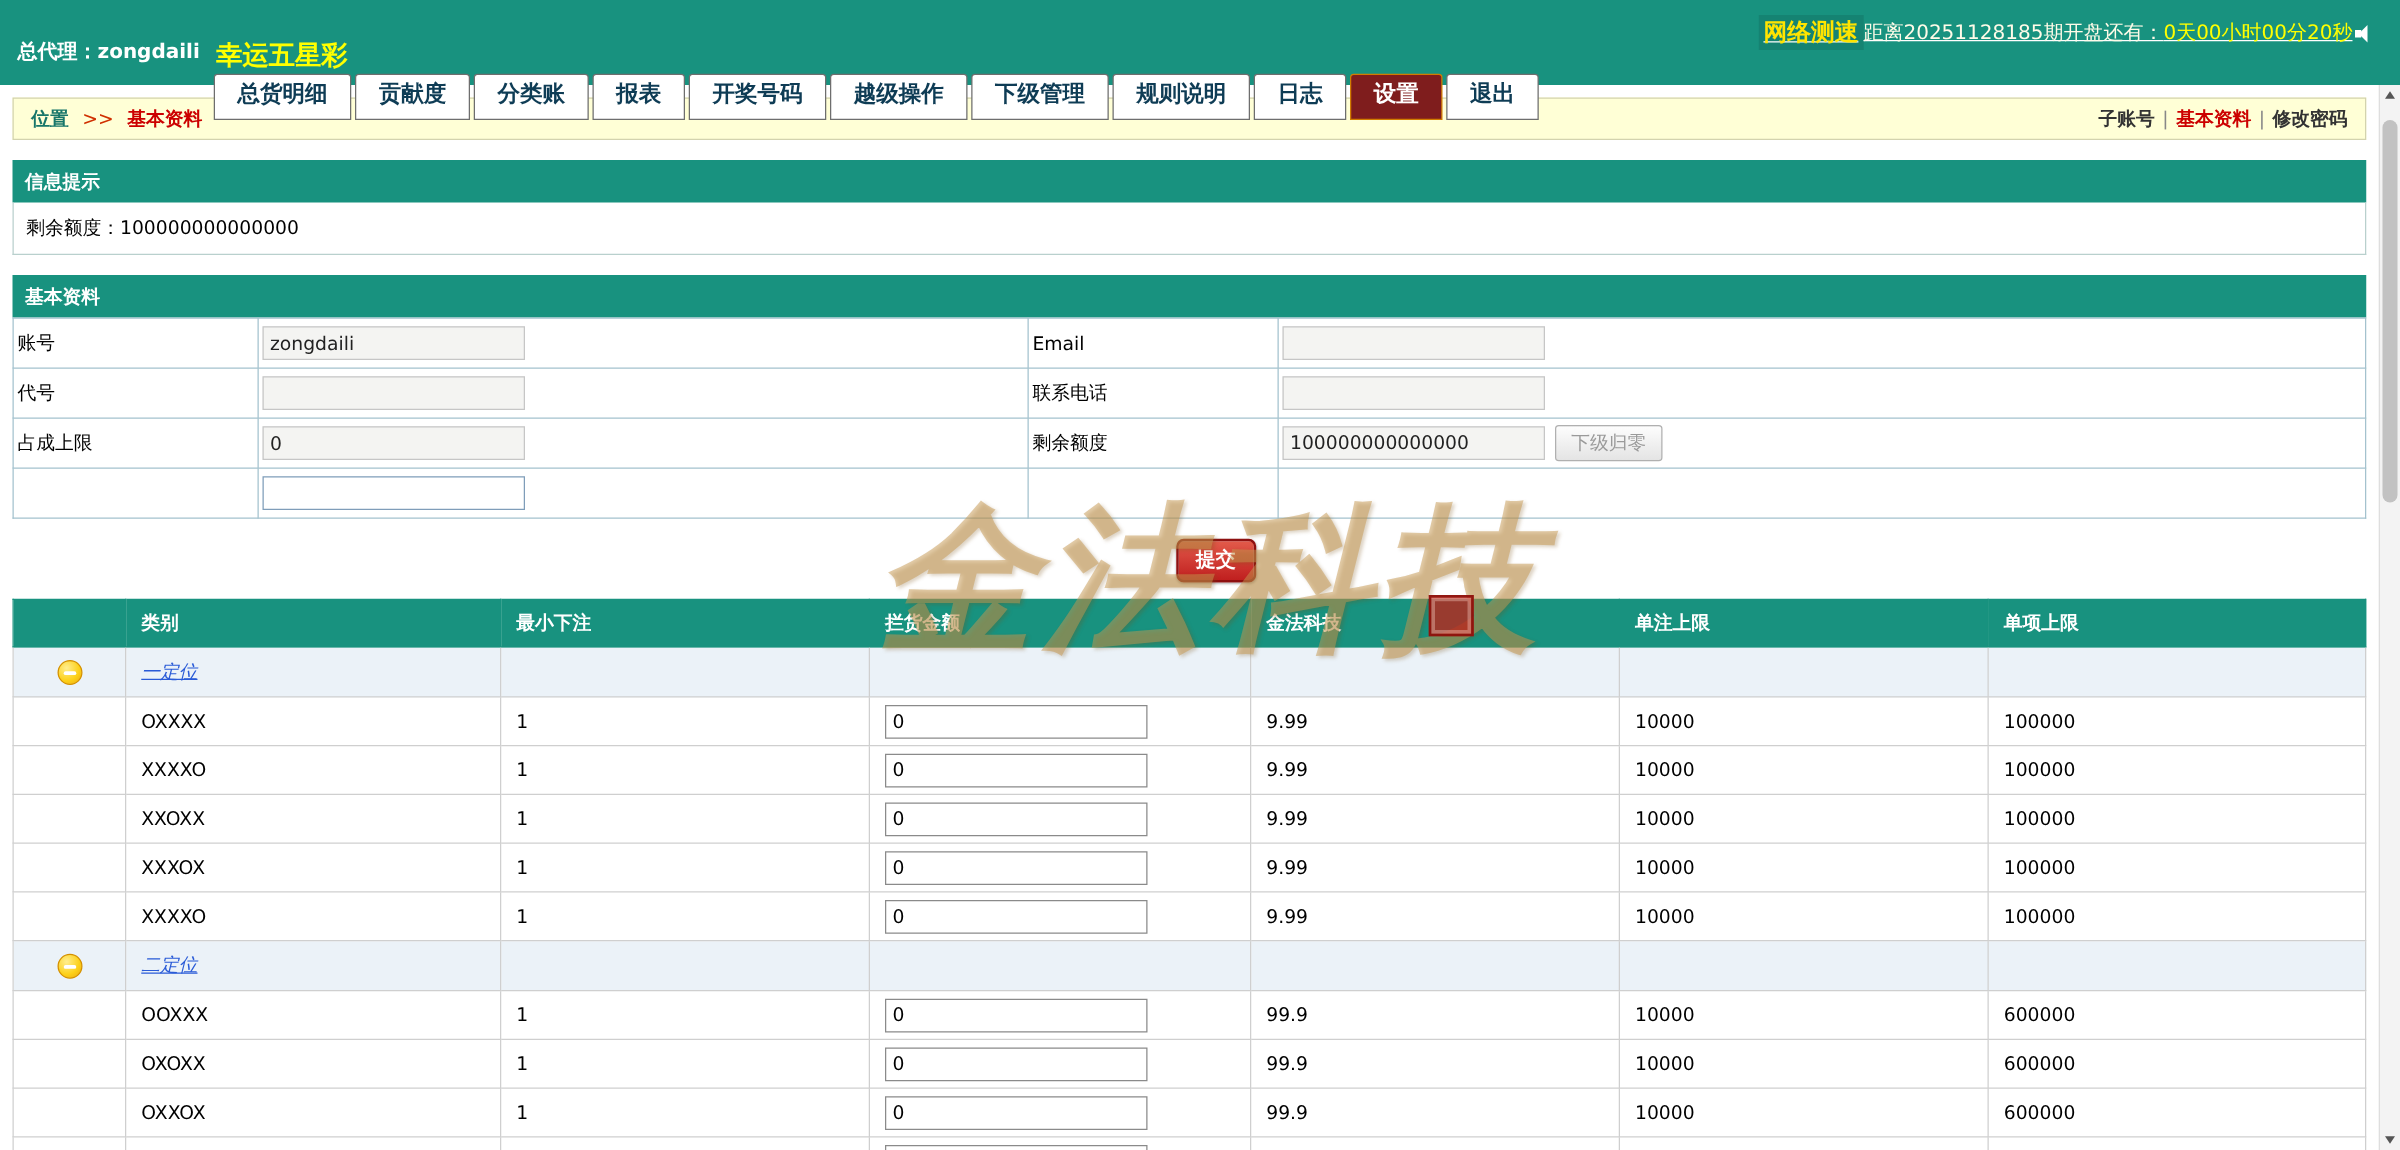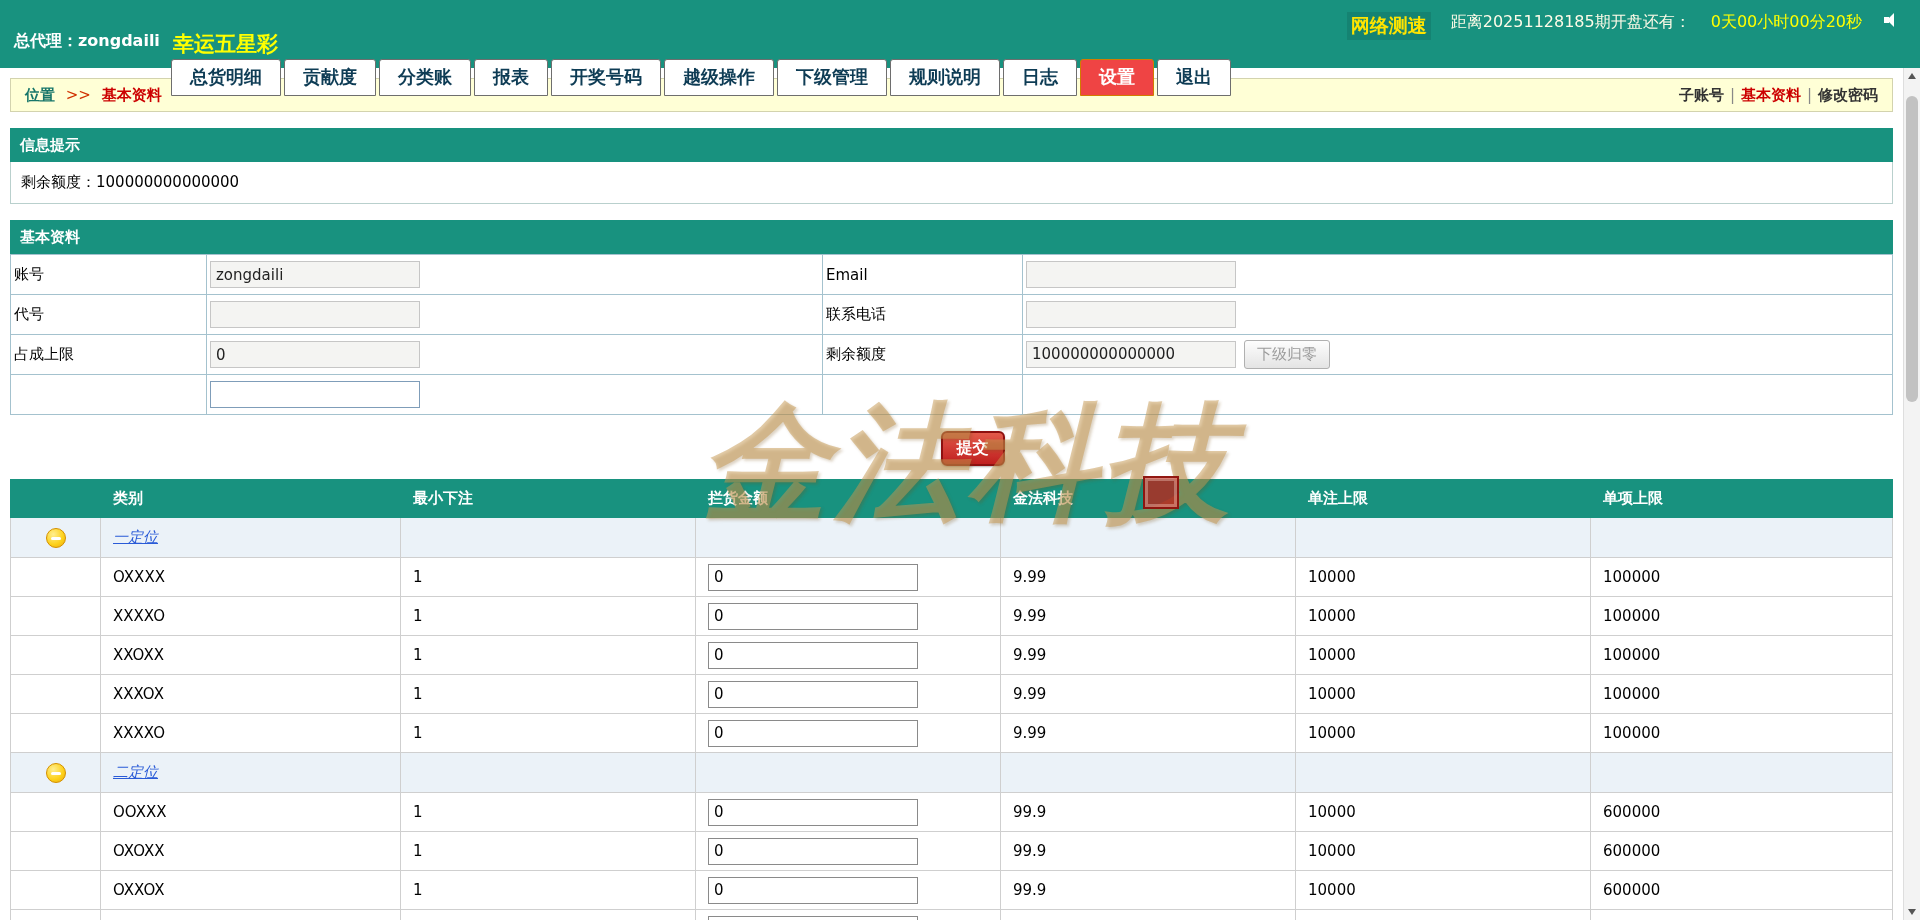--- a/index.html
+++ b/index.html
@@ -12,24 +12,24 @@
 
   
   .header { position:relative; height:68px; background:#18927F; }
   .agent-label { position:absolute; left:14px; bottom:16px; color:#fff; font-weight:bold; font-size:16px; }
   .header-main { position:absolute; left:171px; top:0; height:100%; display:flex; flex-direction:column;margin-top:26px; }
   .app-title { color:#FFFF00; font-weight:bold; font-size:21px; padding:4px 0 1px 2px; }
   .nav { display:flex; gap:3px; align-items:flex-end; flex:1; }
   .nav-btn {
     height:37px; padding:0 18px; background:#fff; border:1px solid #6e6e6e;
     border-radius:3px 3px 0 0; font-weight:bold; font-size:18px; color:#0e3c55;
-    cursor:pointer; font-family:Liberation Serif, serif; line-height:35px;
-  }
-  .nav-btn.active { background:#ef4444; border-color:#d27c00; color:#fff; }
-  .header-right { position:absolute; right:20px; top:12px; display:flex; align-items:flex-start; gap:20px; color:#fff; font-size:16px; }
+    cursor:pointer; font-family:Liberation Mono, monospace; line-height:35px;
+  }
+  .nav-btn.active { background:#7f1d1d; border-color:#d27c00; color:#fff; }
+  .header-right { position:absolute; right:20px; top:12px; display:flex; align-items:center; gap:0; color:#fff; font-size:16px;text-decoration:underline; }
   .speed-link { color:#FFE400; font-weight:bold; font-size:19px; text-decoration:none; background:rgba(0,0,0,0.10); padding:1px 4px; }
   .countdown-prefix { color:#fffbe8; }
   .countdown-time { color:#FFFF00; }
   .sound-icon { display:inline-block; width:16px; height:15px; position:relative; margin-left:2px; cursor:pointer; }
   .sound-icon::before { content:""; position:absolute; left:0; top:5px; width:5px; height:6px; background:#fff; }
   .sound-icon::after { content:""; position:absolute; left:3px; top:1px; border:7px solid transparent; border-right-color:#fff; border-left-width:0; }
 
   
   .page { padding:10px 27px 0 10px; }
 

